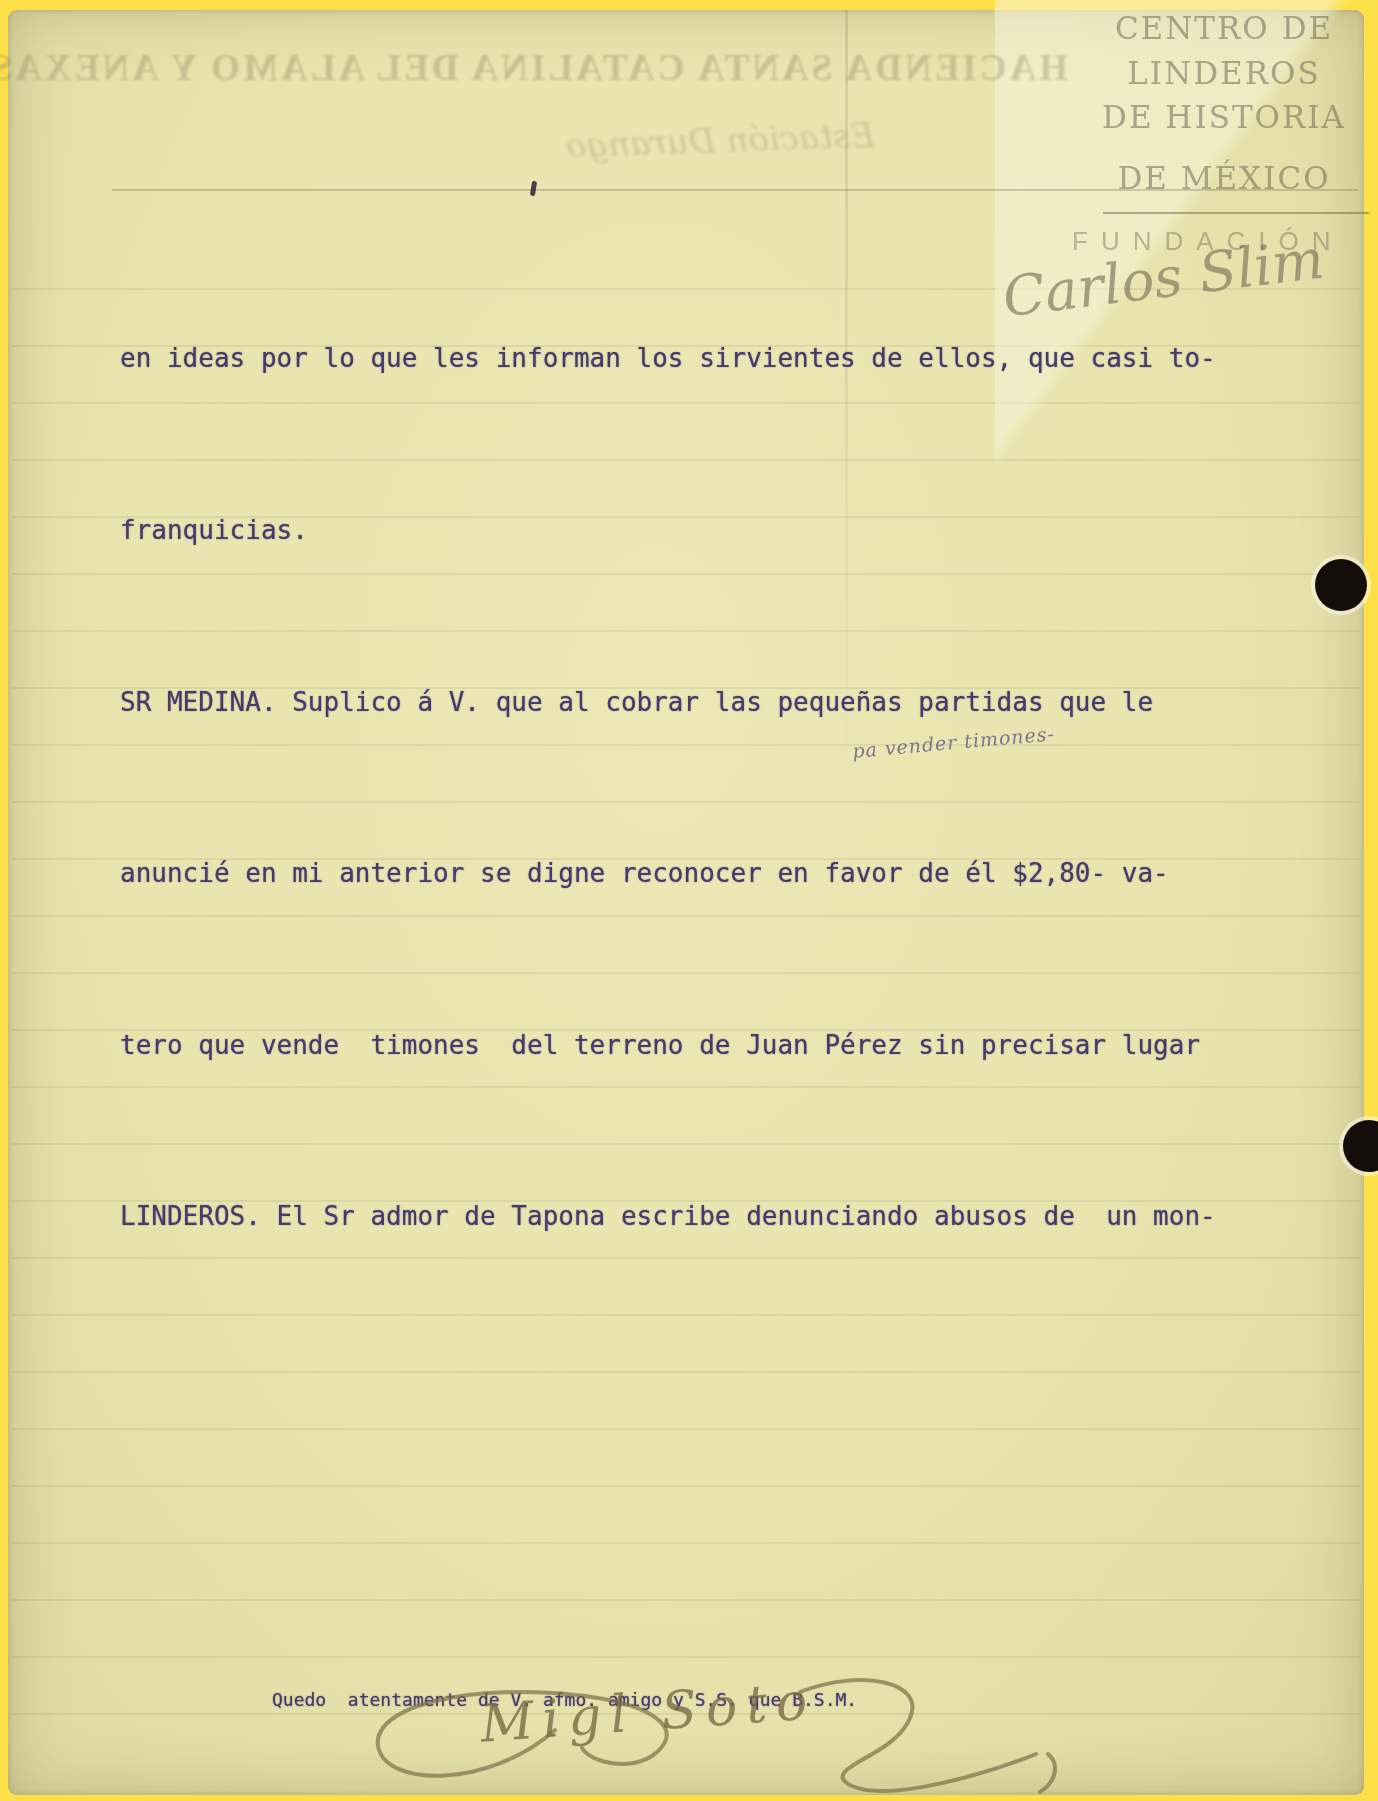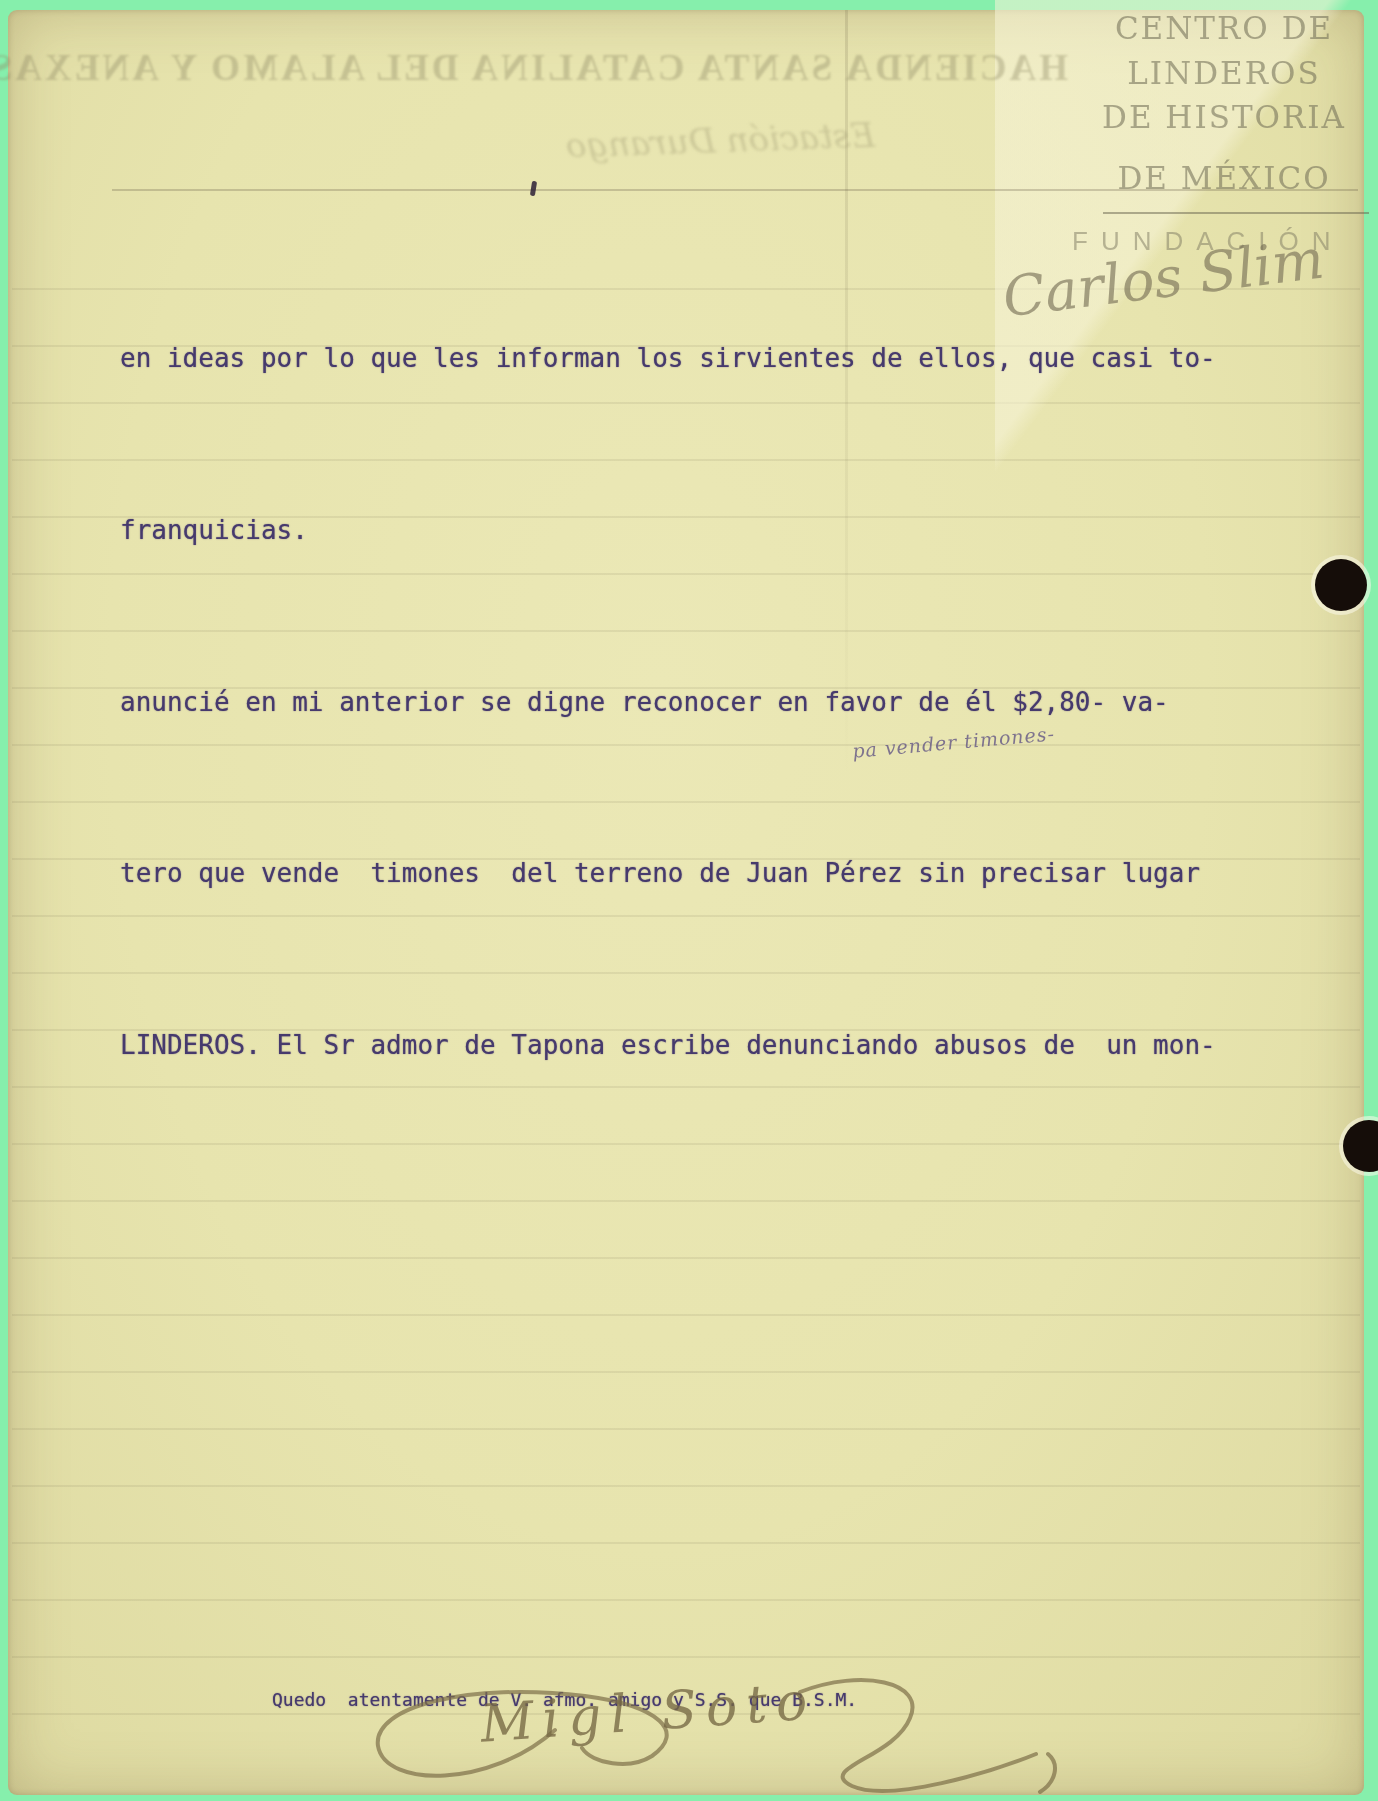--- a/index.html
+++ b/index.html
@@ -1,16 +1,16 @@
 <!DOCTYPE html>
 <html><head>
 <meta charset="utf-8">
 <style>
   html,body{margin:0;padding:0;background:#0e0805;}
-  .stage{position:relative;width:1378px;height:1801px;background:#86efac;overflow:hidden;
+  .stage{position:relative;width:1378px;height:1801px;background:#fde047;overflow:hidden;
          font-family:"DejaVu Sans Mono",monospace;}
   
   .paper{position:absolute;left:8px;top:10px;width:1356px;height:1785px;border-radius:9px;
          background:radial-gradient(ellipse at 48% 38%, #ebe8b6 0%, #e7e4ae 55%, #ddd9a0 100%);
          box-shadow:inset 0 0 60px rgba(110,90,50,.28), inset 0 0 6px rgba(80,60,30,.25);}
   
   .rules{position:absolute;left:12px;top:233px;width:1348px;height:1500px;pointer-events:none;
          background:repeating-linear-gradient(180deg, rgba(122,115,85,0) 0px, rgba(122,115,85,0) 55px,
                      rgba(122,115,85,.13) 55px, rgba(122,115,85,.13) 57px);}
   .corner-light{position:absolute;left:995px;top:0;width:383px;height:500px;pointer-events:none;
@@ -79,20 +79,21 @@
   <div class="wm-rule"></div>
   <div class="wm-fund">FUNDACIÓN</div>
   <div class="wm-slim">Carlos Slim</div>
 
   <div class="rule-top"></div>
   <div class="ink-tick"></div>
 
   <div class="typed">
     <div class="line">en ideas por lo que les informan los sirvientes de ellos, que casi to-</div>
     <div class="line">franquicias.</div>
+    <div class="line">SR MEDINA. Suplico á V. que al cobrar las pequeñas partidas que le</div>
     <div class="line">anuncié en mi anterior se digne reconocer en favor de él $2,80- va-</div>
     <div class="line">tero que vende  timones  del terreno de Juan Pérez sin precisar lugar</div>
     <div class="line">LINDEROS. El Sr admor de Tapona escribe denunciando abusos de  un mon-</div>
     
     
     
     
     
     
     

